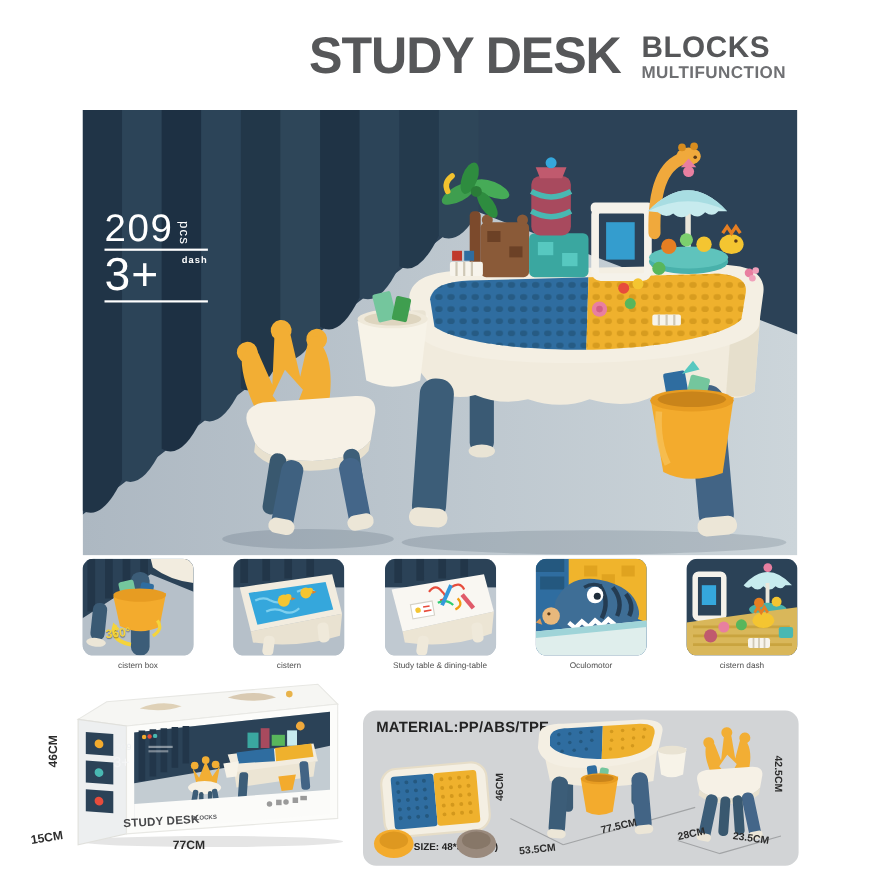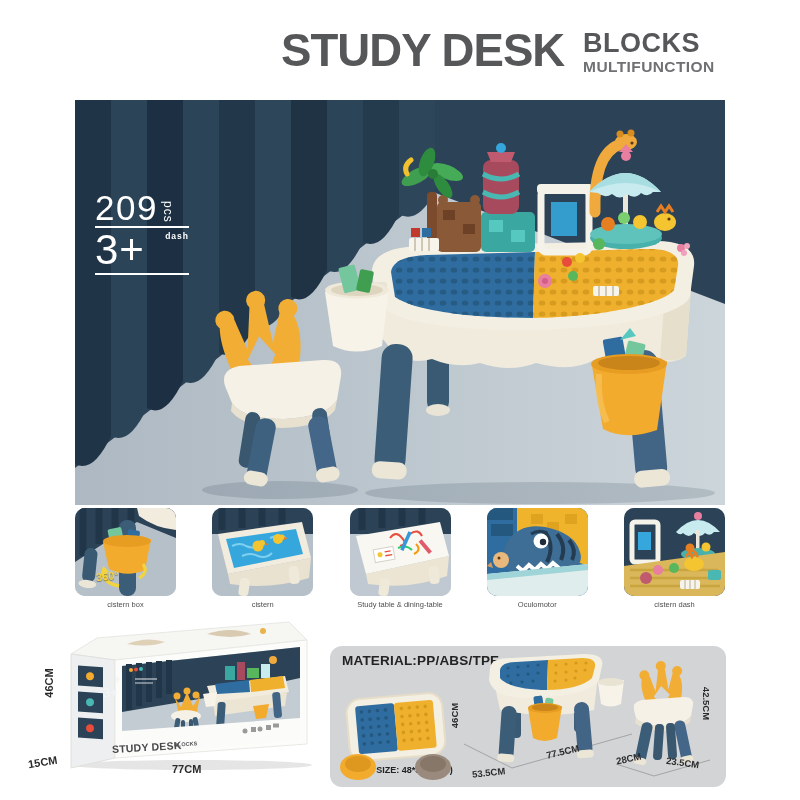--- a/index.html
+++ b/index.html
@@ -27,21 +27,21 @@
   .thumb{position:relative;width:101px;height:88px;border-radius:10px;overflow:hidden;background:#b9c3cc;}
   .thumb svg{display:block;}
   .caption{margin-top:4px;text-align:center;font-size:7.5px;color:#4f4f4f;line-height:1.2;}
   .badge-360{position:absolute;left:21px;top:62px;color:#f5d43b;font-weight:700;font-size:11px;transform:rotate(-6deg);text-shadow:0 1px 1px rgba(0,0,0,.4);}
   
   .package{position:absolute;left:20px;top:615px;width:320px;height:175px;}
   .package svg{position:absolute;left:37px;top:3px;}
   .dim{position:absolute;font-size:11px;font-weight:700;color:#2b2b2b;white-space:nowrap;}
   .dim-h{left:14px;top:62px;transform:rotate(-90deg);}
   .dim-d{left:8px;top:141px;transform:rotate(-9deg);}
-  .dim-w{left:152px;top:148px;}
+  .dim-w{left:137px;top:148px;}
   .box-pieces{position:absolute;left:85px;top:60px;font-size:8px;color:#eef0f2;letter-spacing:.5px;}
   .box-age{position:absolute;left:83px;top:70px;font-size:13px;color:#f4f5f6;}
   .box-title{position:absolute;left:92px;top:126px;font-size:10.5px;font-weight:700;color:#47484a;transform:rotate(-3.5deg);letter-spacing:.2px;white-space:nowrap;}
   .box-sub{position:absolute;left:154px;top:126px;font-size:5.5px;font-weight:700;color:#55565a;transform:rotate(-3.5deg);}
   
   .spec{position:absolute;left:330px;top:628px;width:396px;height:141px;background:#d2d4d6;border-radius:12px;margin-top:18px;}
   .spec-material{position:absolute;left:12px;top:7px;font-size:13.5px;font-weight:700;color:#232323;letter-spacing:.2px;}
   .spec-panel-size{position:absolute;left:14px;top:119px;font-size:9px;font-weight:700;color:#232323;}
   .spec svg{position:absolute;}
   .svg-panelview{left:6px;top:42px;}

